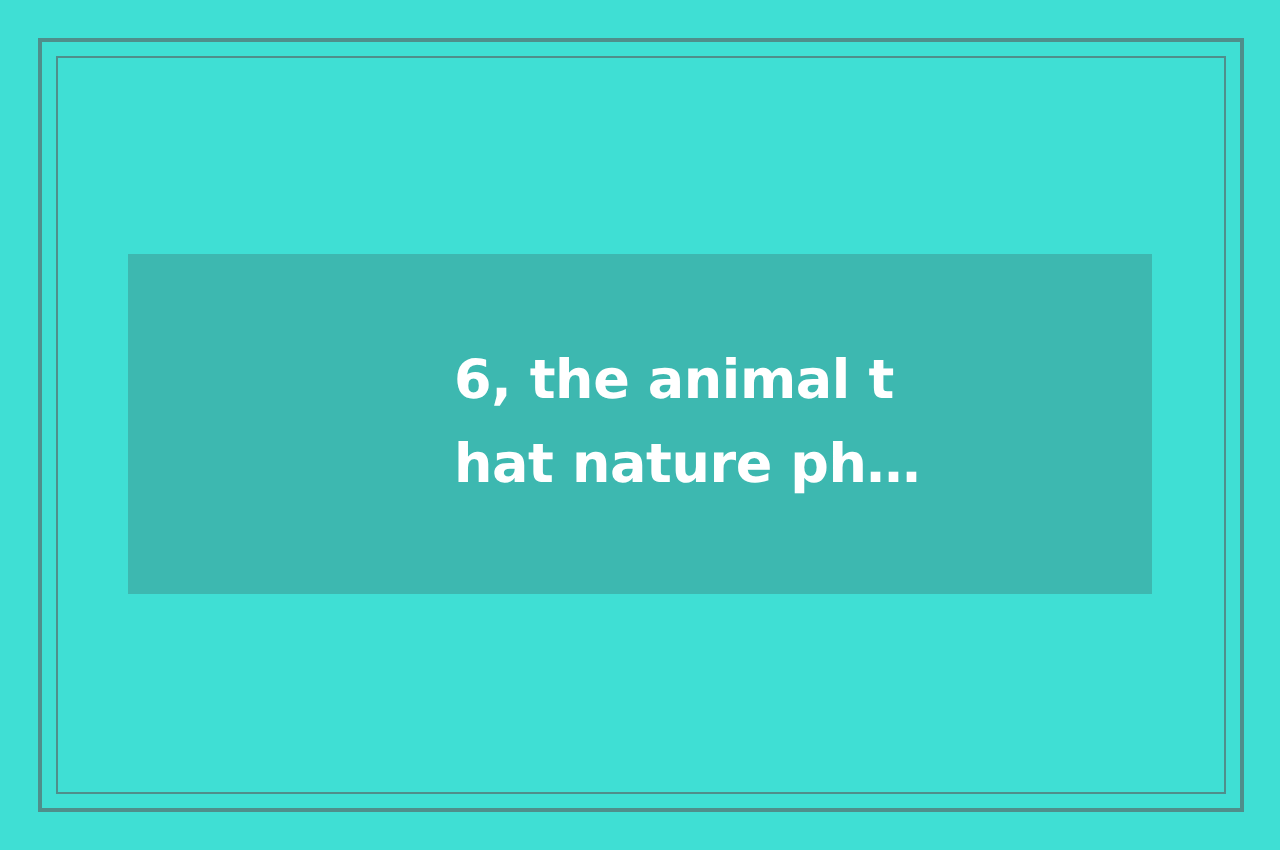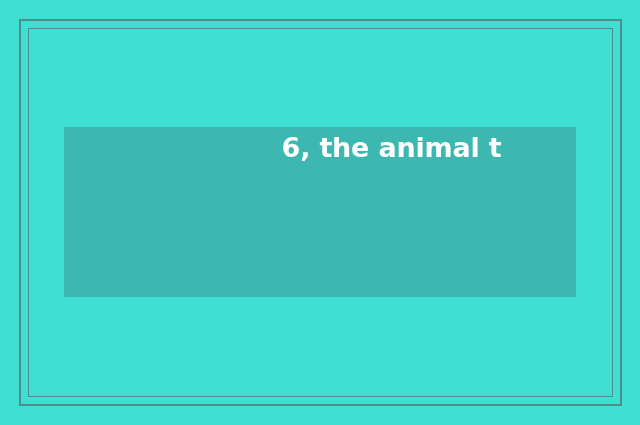--- a/index.html
+++ b/index.html
@@ -50,21 +50,21 @@
   
   .text-panel {
     position: absolute;
     left: 64px;
     top: 127px;
     width: 512px;
     height: 170px;
     background: #3db8b0;
     box-sizing: border-box;
     display: flex;
-    flex-direction: row;
+    flex-direction: column;
     justify-content: center;
     padding-left: 163px;
     padding-right: 20px;
   }
 
   .text-line {
     color: #ffffff;
     font-size: 27px;
     font-weight: bold;
     line-height: 42px;
@@ -75,15 +75,16 @@
 </head>
 <body>
 
 <div class="card">
 
   <div class="frame-outer"></div>
   <div class="frame-inner"></div>
 
   <div class="text-panel">
     <div class="text-line">6, the animal t</div>
+    <div class="text-line">hat nature ph…</div>
   </div>
 
 </div>
 
 </body></html>

